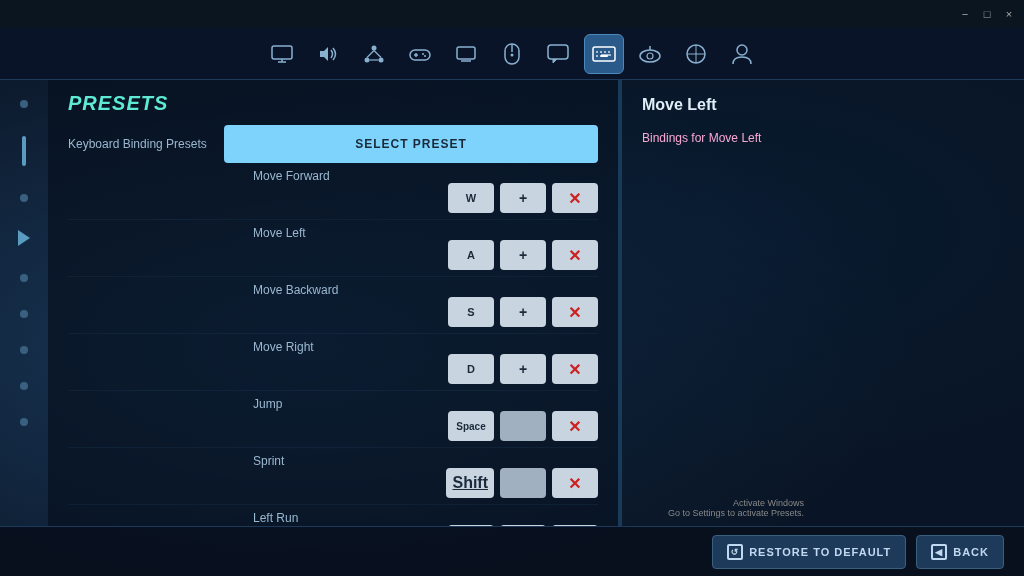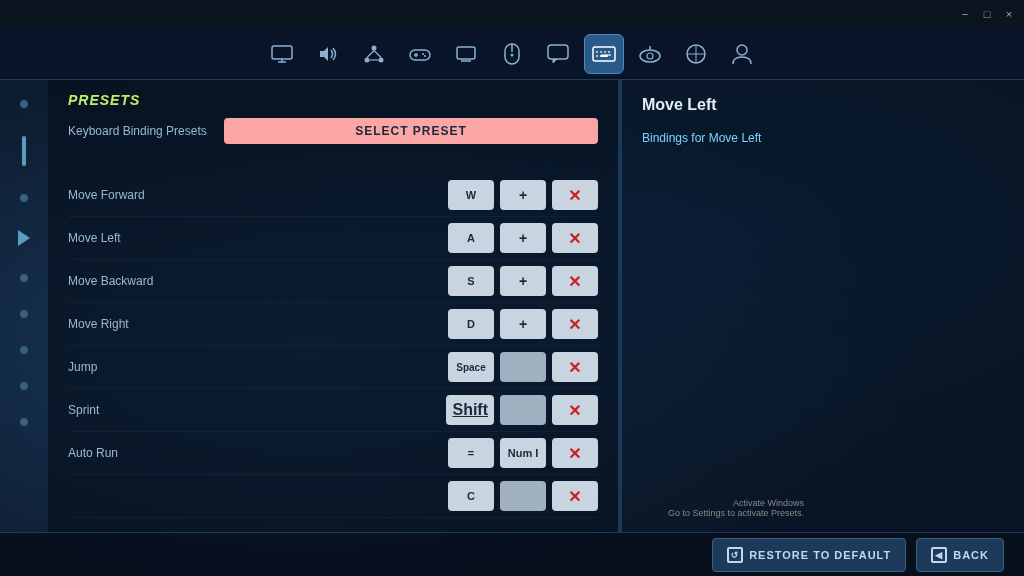--- a/index.html
+++ b/index.html
@@ -168,58 +168,59 @@
     
     .right-panel {
       flex: 1;
       padding: 16px 20px;
       background: rgba(5, 15, 30, 0.5);
     }
 
     .section-title {
       font-style: italic;
       font-weight: 900;
-      font-size: 14px;
-      color: #bef264;
+      font-size: 20px;
+      color: #5eead4;
       margin-bottom: 10px;
       letter-spacing: 1px;
     }
 
     .presets-row {
       display: flex;
       align-items: center;
       gap: 16px;
-      margin-bottom: 30px;
+      margin-bottom: 0;
     }
 
     .presets-label {
       font-size: 12px;
       color: #9ab8d0;
       min-width: 140px;
     }
 
     .select-preset-btn {
       flex: 1;
-      height: 26px;
-      background: #fca5a5;
+      height: 38px;
+      background: #7dd3fc;
       border: none;
       border-radius: 4px;
       font-size: 12px;
       font-weight: 700;
       letter-spacing: 1px;
       color: #1a2a3a;
       cursor: pointer;
     }
 
     
     .binding-row {
       display: flex;
       align-items: center;
       padding: 6px 0;
       border-bottom: 1px solid rgba(30, 60, 90, 0.3);
+      flex-direction: column;
     }
 
     .binding-label {
       font-size: 12px;
       color: #9ab8d0;
       min-width: 160px;
     }
 
     .binding-keys {
       display: flex;
@@ -264,27 +265,27 @@
     
     .right-panel-title {
       font-size: 16px;
       font-weight: 700;
       color: #e0eef8;
       margin-bottom: 8px;
     }
 
     .right-panel-desc {
       font-size: 12px;
-      color: #7dd3fc;
+      color: #f9a8d4;
       margin-top: 17px;
     }
 
     
     .bottom-bar {
-      height: 44px;
+      height: 50px;
       background: rgba(8, 16, 30, 0.95);
       display: flex;
       align-items: center;
       justify-content: flex-end;
       padding: 0 20px;
       gap: 10px;
       border-top: 1px solid #1e3a5a;
     }
 
     .bottom-btn {
@@ -504,21 +505,21 @@
       <div class="binding-row">
         <span class="binding-label">Sprint</span>
         <div class="binding-keys">
           <button class="key-btn" style="font-size:16px;text-decoration:underline;">Shift</button>
           <button class="key-btn empty"></button>
           <button class="key-btn remove">✕</button>
         </div>
       </div>
 
       <div class="binding-row">
-        <span class="binding-label">Auto Run</span>
+        <span class="binding-label">Left Run</span>
         <div class="binding-keys">
           <button class="key-btn">=</button>
           <button class="key-btn">Num I</button>
           <button class="key-btn remove">✕</button>
         </div>
       </div>
 
       <div class="binding-row">
 
         <div class="binding-keys">

